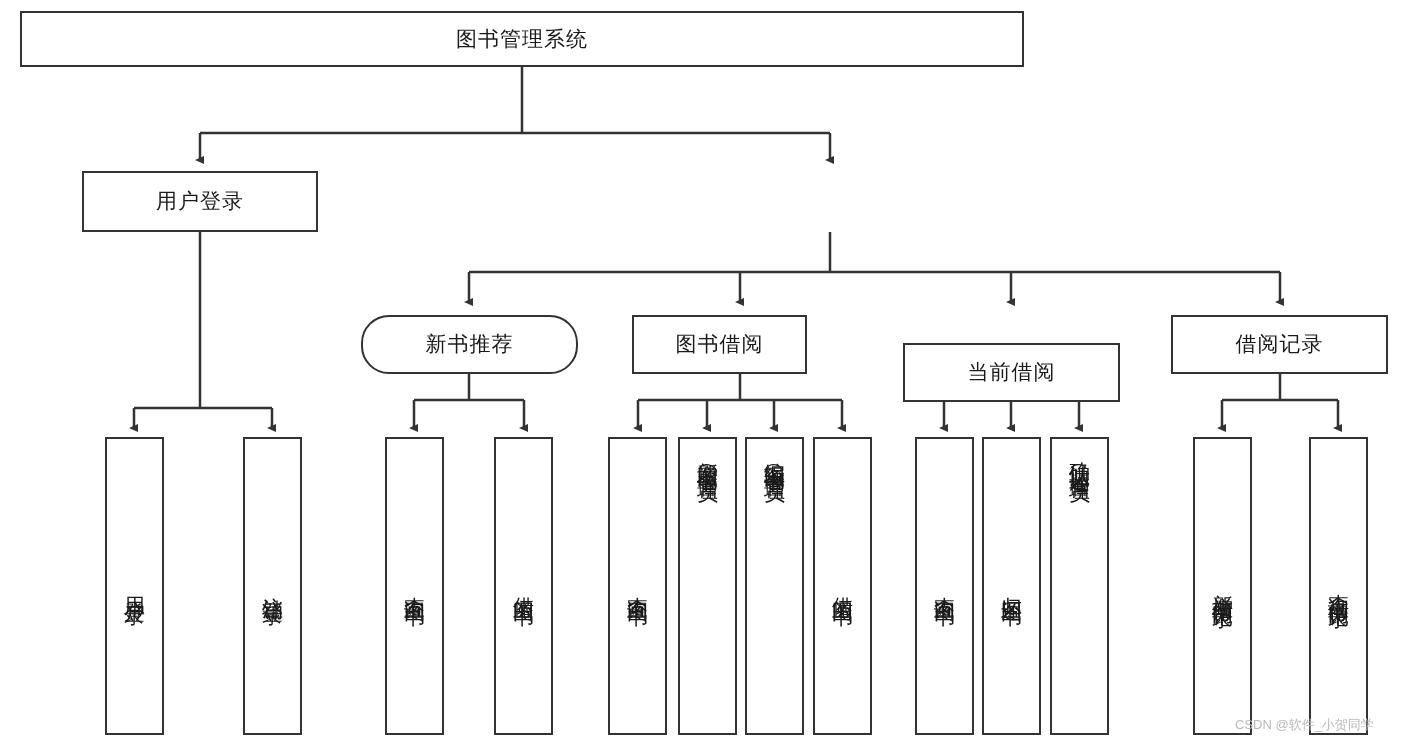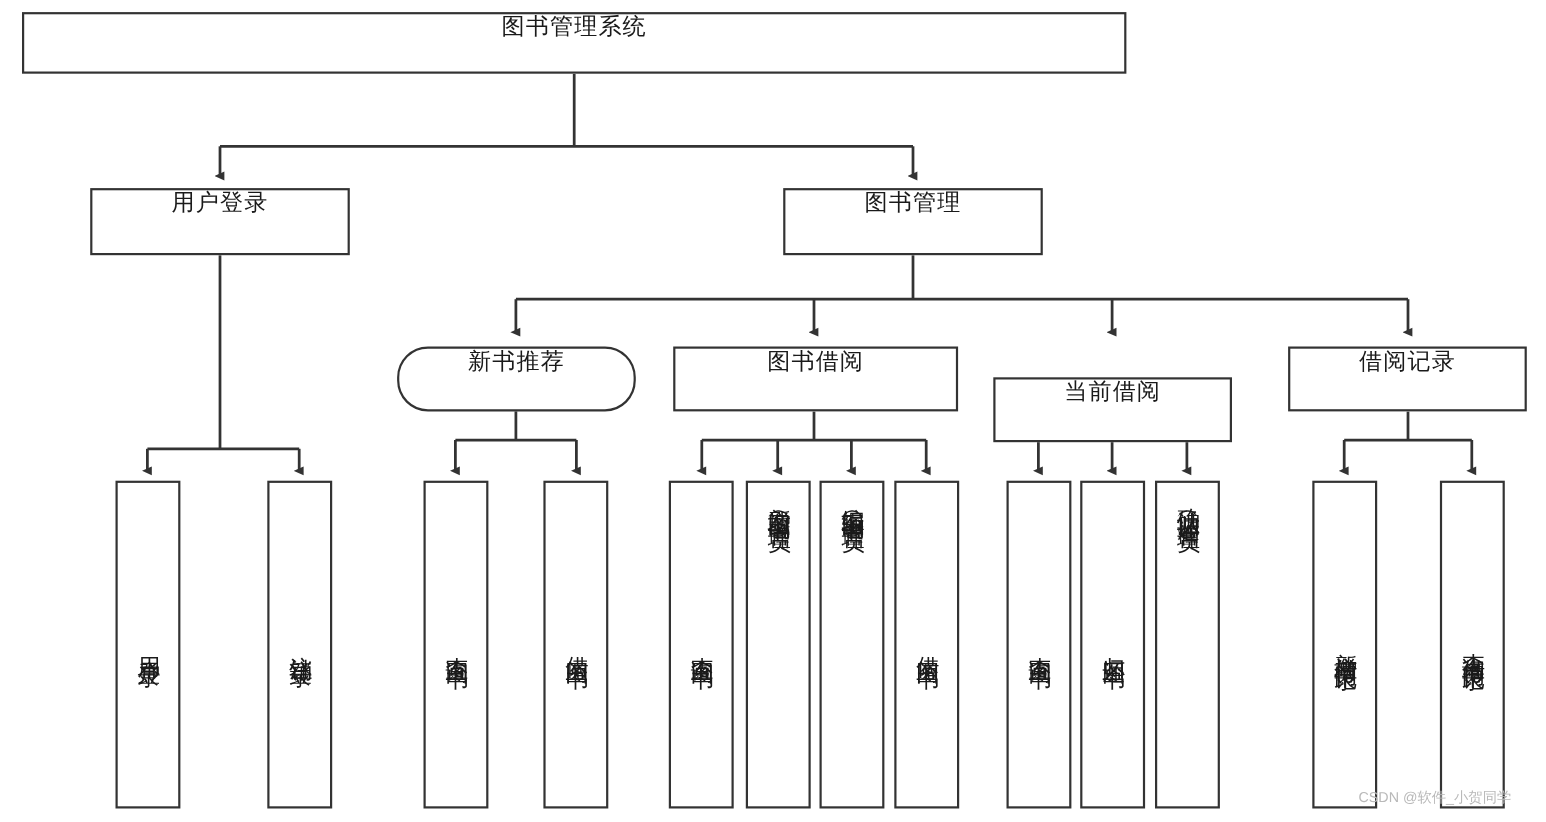--- a/index.html
+++ b/index.html
@@ -24,20 +24,21 @@
     width: 1405px;
     height: 747px;
     pointer-events: none;
   }
   .node {
     position: absolute;
     box-sizing: border-box;
     background: #ffffff;
     border: 2px solid #333333;
     display: flex;
+    align-items: center;
     justify-content: center;
     color: #1a1a1a;
   }
   .node .label {
     font-size: 21px;
     line-height: 1.15;
     letter-spacing: 1px;
     white-space: nowrap;
     text-align: center;
   }
@@ -123,28 +124,25 @@
     </g>
   </svg>
 
   <div class="node" style="left:20px; top:11px; width:1004px; height:56px;">
     <span class="label">图书管理系统</span>
   </div>
 
   <div class="node" style="left:82px; top:171px; width:236px; height:61px;">
     <span class="label">用户登录</span>
   </div>
-  <div class="node" style="left:712px; top:171px; width:236px; height:61px;">
-    <span class="label">图书管理</span>
-  </div>
 
   <div class="node" style="left:361px; top:315px; width:217px; height:59px;border-radius:28px;">
     <span class="label">新书推荐</span>
   </div>
-  <div class="node" style="left:612px; top:315px; width:259px; height:59px;">
+  <div class="node" style="left:632px; top:315px; width:175px; height:59px;">
     <span class="label">图书借阅</span>
   </div>
   <div class="node" style="left:903px; top:315px; width:217px; height:59px;margin-top:28px;">
     <span class="label">当前借阅</span>
   </div>
   <div class="node" style="left:1171px; top:315px; width:217px; height:59px;">
     <span class="label">借阅记录</span>
   </div>
 
   <div class="node vertical leaf centerish" style="left:105px; top:437px; width:59px; height:298px;">

